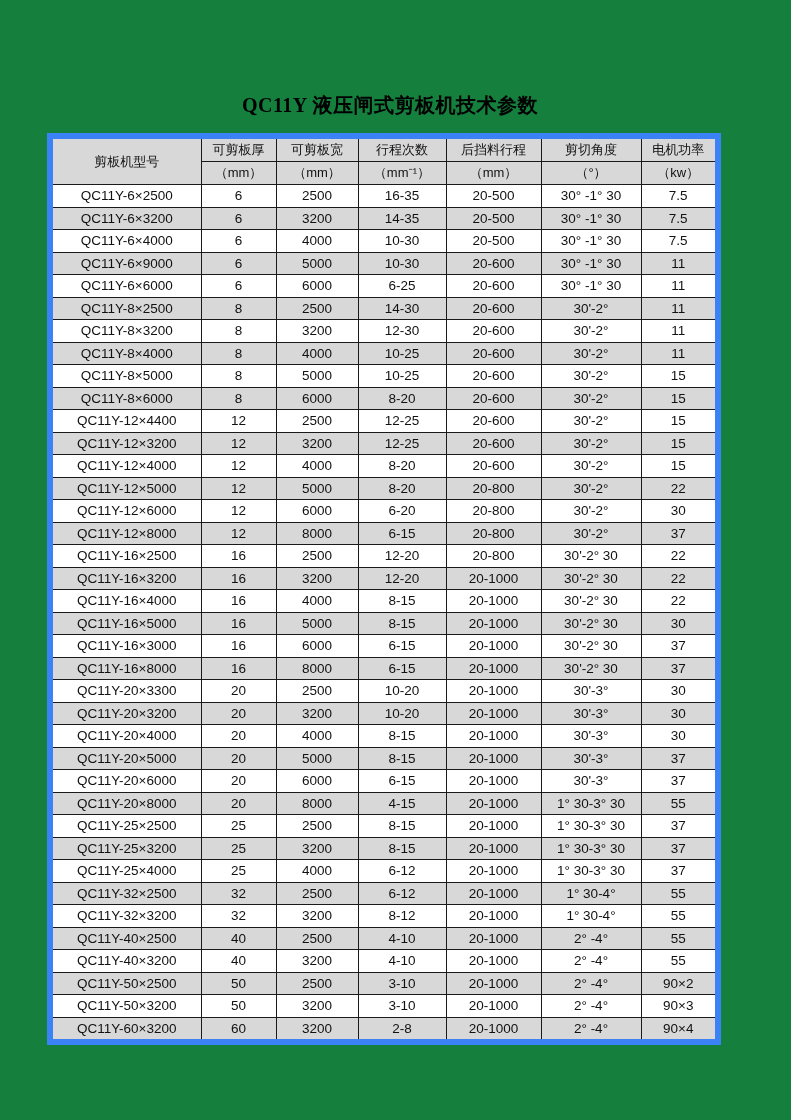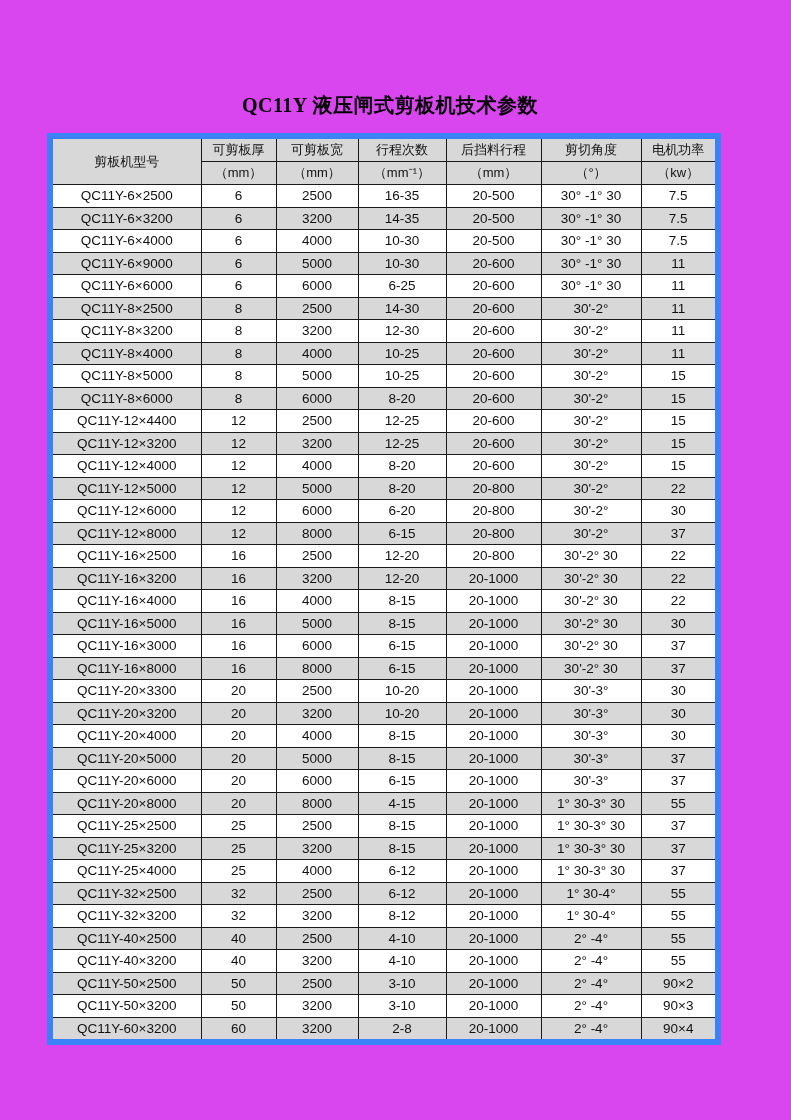--- a/index.html
+++ b/index.html
@@ -1,19 +1,19 @@
 <!DOCTYPE html>
 <html><head>
 <meta charset="utf-8">
 <style>
   html,body{margin:0;padding:0;background:#ffffff;}
   .page{
     position:relative;
     width:791px;height:1120px;
-    background:#d946ef;
+    background:#15803d;
     font-family:"Liberation Sans",sans-serif;
     color:#111111;
     overflow:hidden;
   }
   .doc-title{
     position:absolute;
     top:92px;left:0;width:780px;
     margin:0;
     text-align:center;
     font-family:"Liberation Serif",serif;

